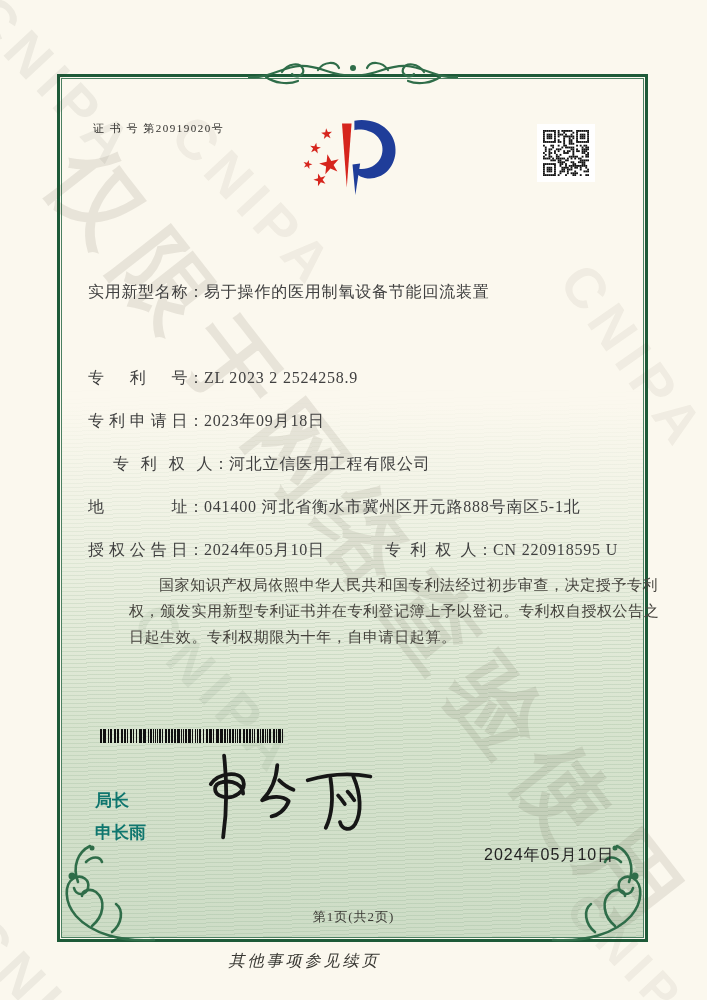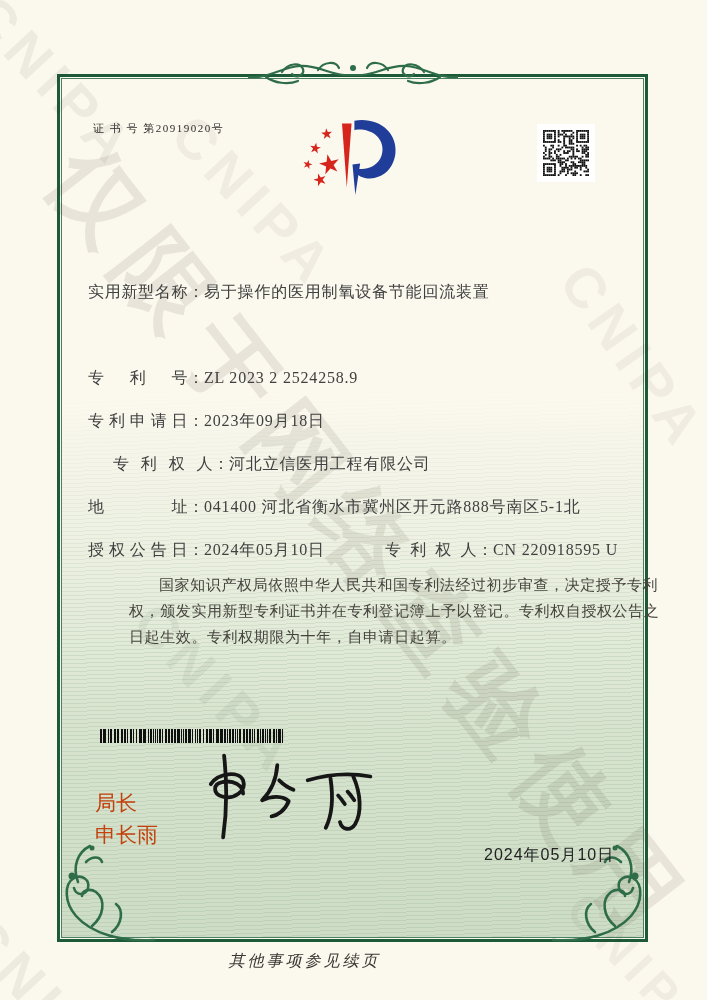--- a/index.html
+++ b/index.html
@@ -60,22 +60,22 @@
   .row .lab{display:inline-block; width:100px; text-align:justify; text-align-last:justify;
             vertical-align:top;}
   .row .col{display:inline-block; width:16px;}
   .row .val{letter-spacing:0.8px;}
   .pair2{position:absolute; left:297px; top:0; white-space:nowrap;}
   .pair2 .lab{width:92px;}
   .paras{left:88px; top:572px; width:534px; font-size:15px; line-height:26px;
          color:#45433d; letter-spacing:0.6px;margin-left:41px;}
   .paras p{margin:0 0 7px 0; text-indent:2em;}
   .barcode{left:100px; top:729px; width:183px; height:14px;}
-  .signer{left:95px; font-size:21px; color:#c2410c;
-          font-family:"Liberation Sans","DejaVu Sans",sans-serif;}
+  .signer{left:95px; font-size:17px; color:#0f766e;
+          font-family:"Liberation Sans","DejaVu Sans",sans-serif;font-weight:bold;}
   .signer-title{top:789px;} .signer-name{top:821px;}
   .sig{left:195px; top:748px;}
   .issue-date{left:484px; top:845px; font-size:16px; letter-spacing:1px; color:#222;
           font-family:"Liberation Sans","DejaVu Sans",sans-serif;}
   .pageinfo{left:0; width:707px; top:908px; text-align:center; font-size:13px;
             letter-spacing:1px; color:#3c3b36;}
   .footnote{left:0; width:609px; top:951px; text-align:center; font-size:16px;
             letter-spacing:3px; color:#393833; font-style:italic;}
 </style>
 </head>
@@ -572,15 +572,16 @@
       <path d="M116,34 C136,28 160,26 182,30"></path>
       <path d="M140,32 C143,52 142,70 135,84"></path>
       <path d="M164,30 C172,48 173,68 166,80 C161,88 152,86 150,78"></path>
       <path d="M148,50 C151,53 153,56 155,59"></path>
       <path d="M158,46 C161,49 163,52 165,55"></path>
     </g>
   </svg>
 
   <div class="ct issue-date">2024年05月10日</div>
 
+  <div class="ct pageinfo">第1页(共2页)</div>
   <div class="ct footnote">其他事项参见续页</div>
 
 </div>
 
 </body></html>

